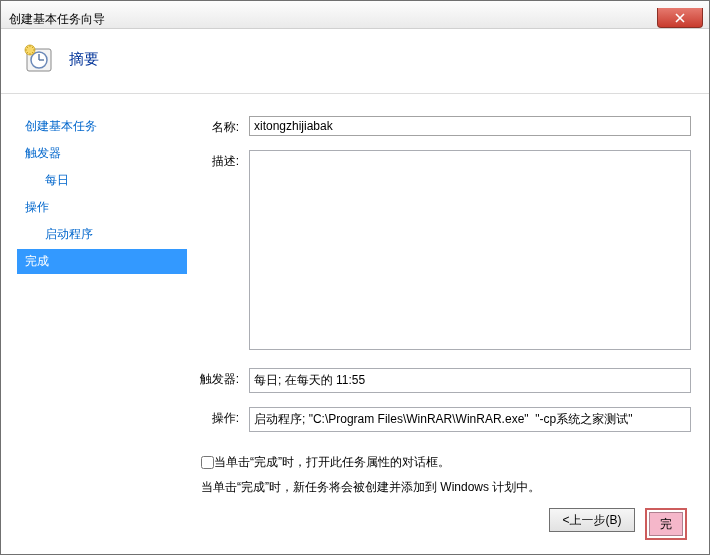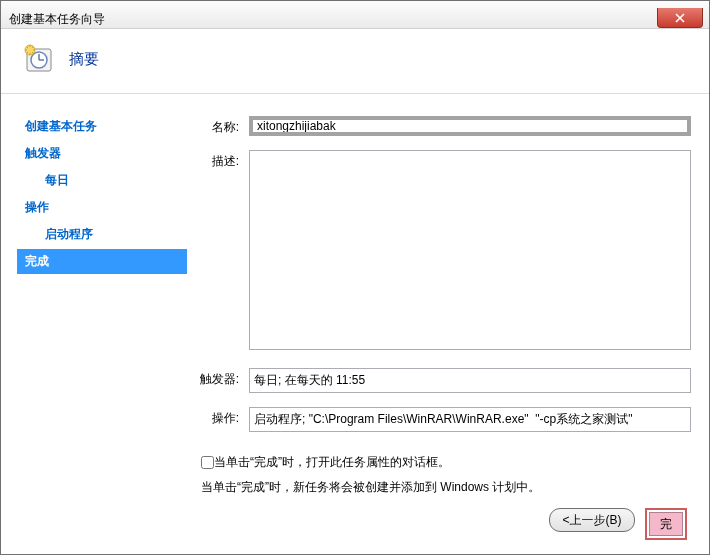--- a/index.html
+++ b/index.html
@@ -4,35 +4,35 @@
 <style>
 * { box-sizing: border-box; margin: 0; padding: 0; }
 body { font-family: "Microsoft YaHei", "SimSun", Tahoma, sans-serif; font-size: 12px; background: #fff; }
 .window { width: 710px; height: 555px; border: 1px solid #707070; background: #fff; display: flex; flex-direction: column; position: relative; }
 .titlebar { height: 28px; background: linear-gradient(#fdfdfd, #eaeaea); border-bottom: 1px solid #d0d0d0; display: flex; align-items: flex-end; justify-content: space-between; padding-left: 8px; }
 .close-btn { width: 46px; height: 20px; background: linear-gradient(#e67a6f, #c83b2e); border: 1px solid #8b2f25; border-top: none; border-radius: 0 0 4px 4px; margin-right: 6px; margin-top: -8px; display: flex; align-items: center; justify-content: center; color: #fff; font-size: 12px; cursor: default; }
 .header-section { padding: 14px 22px 18px 22px; border-bottom: 1px solid #dcdcdc; display: flex; align-items: center; gap: 14px; font-family: Liberation Mono, monospace; }
 .clock-icon { width: 32px; height: 32px; position: relative; }
 .header-title { font-size: 15px; color: #003399; font-weight: normal; }
 .body { flex: 1; display: flex; overflow: hidden; }
-.sidebar { width: 186px; padding: 18px 0 0 16px; font-weight: bold; }
+.sidebar { width: 186px; padding: 18px 0 0 16px; }
 .sidebar-item { padding: 4px 8px; margin: 2px 0; color: #0066cc; cursor: default; }
 .sidebar-item.indent { padding-left: 28px; }
 .sidebar-item.selected { background: #3399ff; color: #fff; }
 .main { flex: 1; padding: 22px 18px 0 10px; display: flex; flex-direction: column; }
 .form-row { display: flex; margin-bottom: 14px; }
 .form-label { width: 52px; text-align: right; padding-right: 10px; padding-top: 3px; color: #000; }
-.text-input { flex: 1; border: 4px solid #a3a3a3; padding: 2px 4px; font-family: inherit; font-size: 12px; height: 20px; background: #fff; }
+.text-input { flex: 1; border: 1px solid #a3a3a3; padding: 2px 4px; font-family: inherit; font-size: 12px; height: 20px; background: #fff; }
 .textarea { flex: 1; border: 1px solid #abadb3; padding: 2px 4px; font-family: inherit; font-size: 12px; height: 200px; resize: none; background: #fff; }
 .readonly-input { flex: 1; border: 1px solid #abadb3; padding: 2px 4px; font-family: inherit; font-size: 12px; height: 25px; background: #fff; }
 .checkbox-row { display: flex; align-items: center; margin: 8px 0 4px 4px; }
 .checkbox { width: 13px; height: 13px; }
 .info-text { margin: 4px 0 0 4px; color: #000; }
 .footer { display: flex; justify-content: flex-end; padding: 12px 8px 14px 0; gap: 10px; }
-.btn { min-width: 86px; height: 24px; border: 1px solid #707070; background: linear-gradient(#f6f6f6, #e2e2e2); border-radius: 11px; font-family: inherit; font-size: 12px; cursor: default; padding: 0 10px; }
+.btn { min-width: 86px; height: 24px; border: 1px solid #707070; background: linear-gradient(#f6f6f6, #e2e2e2); border-radius: 0; font-family: inherit; font-size: 12px; cursor: default; padding: 0 10px; }
 .btn-finish-wrap { border: 2px solid #cd5c5c; padding: 2px; margin-right: -4px; }
 .btn-finish { min-width: 34px; height: 24px; background: #f5b7ca; border: 1px solid #b08090; font-family: inherit; font-size: 12px; cursor: default; padding: 0 6px; }
 .spacer { flex: 1; }
 </style>
 </head>
 <body>
 
 <div class="window">
 
   <div class="titlebar">

